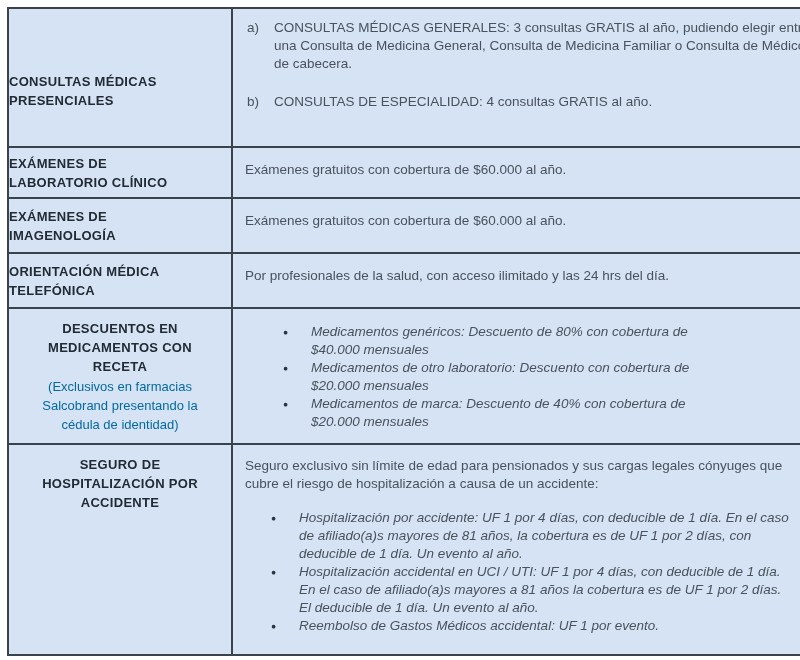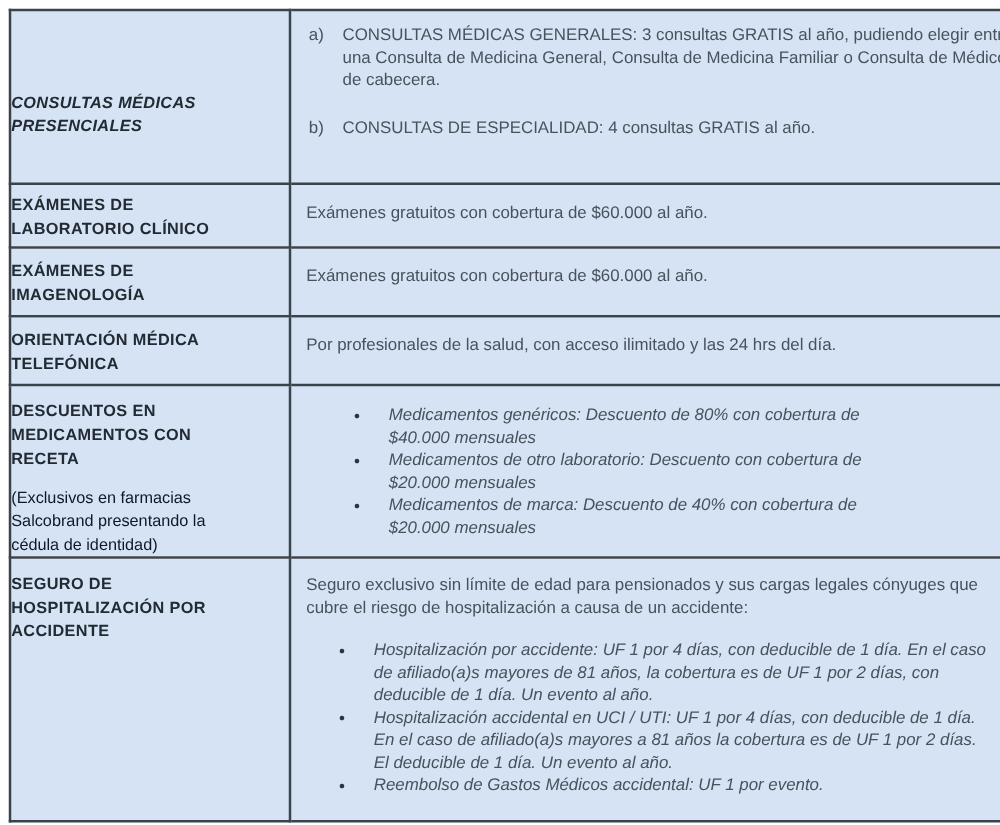--- a/index.html
+++ b/index.html
@@ -28,36 +28,36 @@
     vertical-align: top;
     overflow: hidden;
   }
   
   td.feature {
     width: 222px;
     padding: 0 8px 6px 10px;
     color: #222b33;
   }
   td.feature.v-mid { vertical-align: middle; }
-  td.feature.v-top { vertical-align: top; padding-top: 10px; }
-  td.feature.row1-pad { padding-top: 27px; font-style: italic; }
+  td.feature.v-top { vertical-align: top; padding-top: 10px; text-align: center; }
+  td.feature.row1-pad { padding-top: 27px; }
   .feature-title {
     font-weight: bold;
     font-size: 13px;
     line-height: 19px;
     letter-spacing: 0.3px;
     white-space: pre-line;
     color: #222b33;
   }
   .feature-note {
     font-size: 13px;
     line-height: 19px;
-    color: #0f172a;
+    color: #0369a1;
     white-space: pre-line;
-    margin-top: 12px;
+    margin-top: 1px;
   }
   
   td.desc {
     width: 564px;
     color: #49525c;
     font-size: 13.5px;
     line-height: 18px;
   }
   td.desc.pad-std { padding: 13px 16px 6px 12px; }
   td.desc.pad-row1 { padding: 10px 18px 6px 14px; }

